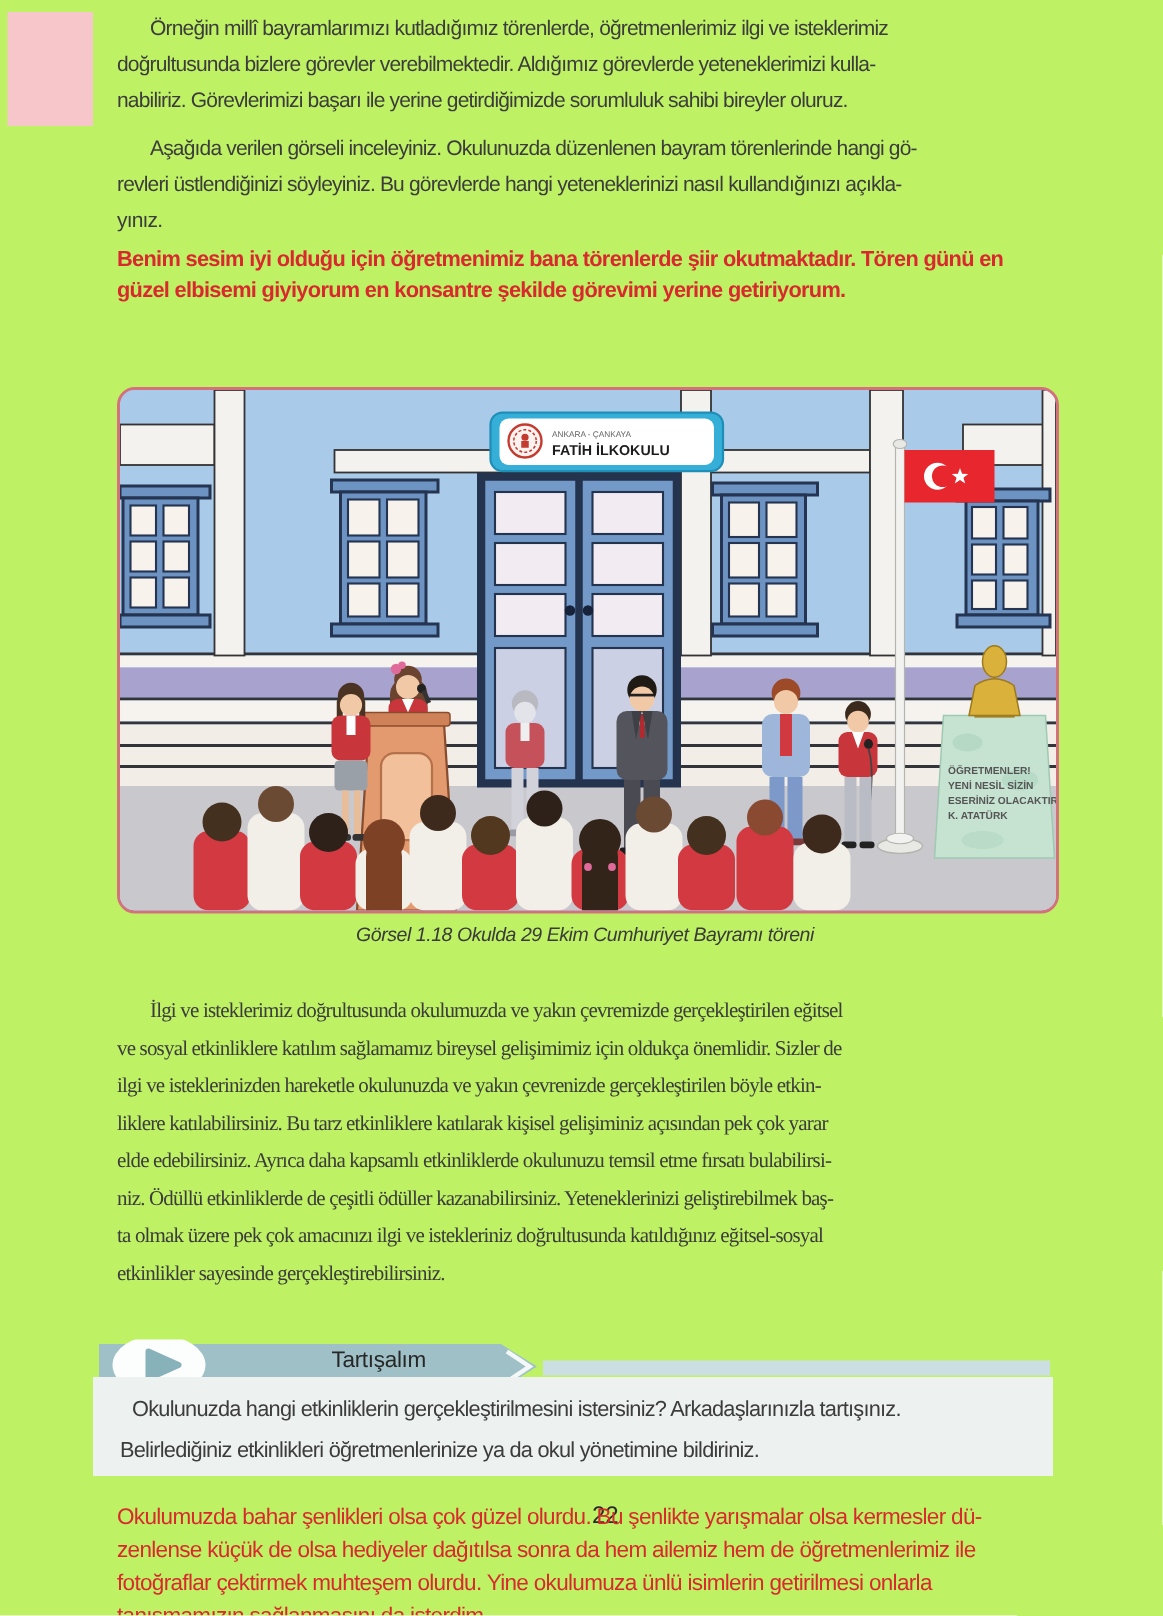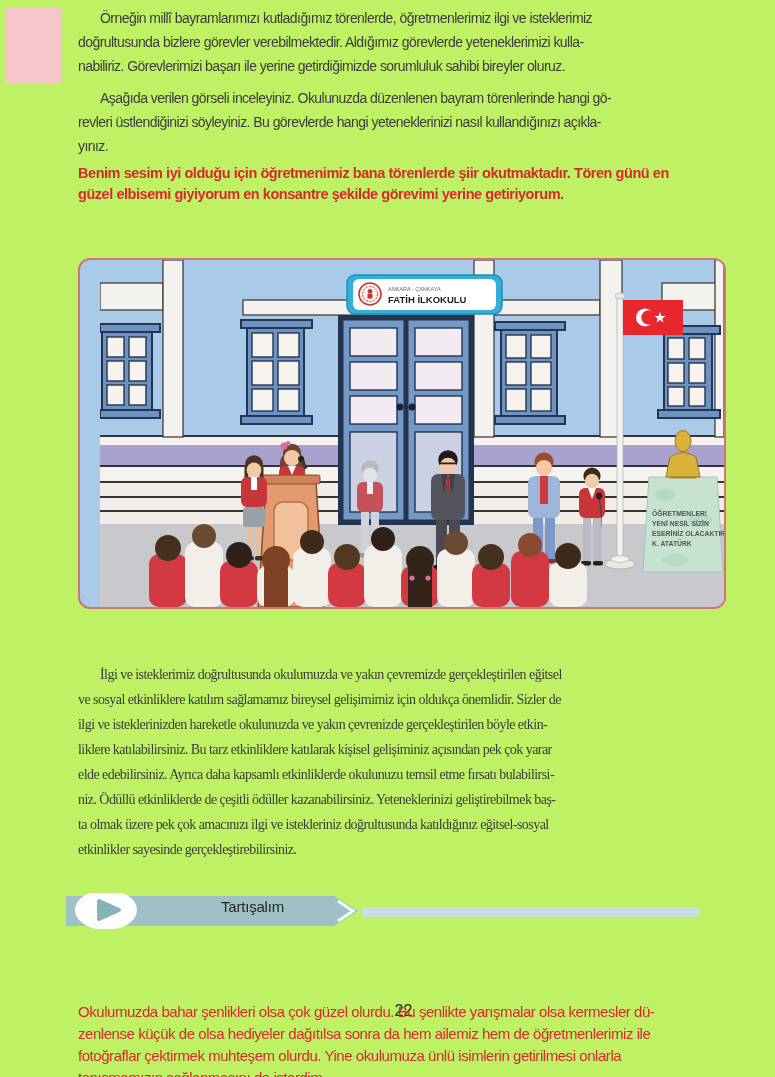--- a/index.html
+++ b/index.html
@@ -15,21 +15,21 @@
   }
   .indent{text-indent:22px;}
   .red-text{
     position:absolute;left:78px;width:640px;
     color:#d9292e;white-space:pre-line;letter-spacing:-0.45px;
   }
   #answer1{top:163px;font-size:14.5px;line-height:21px;font-weight:bold;}
   #answer2{top:1001px;font-size:15px;line-height:22px;z-index:3;}
   #figure-box{
     position:absolute;left:78px;top:258px;width:624px;height:347px;
-    border:2px solid #d4717c;border-radius:12px;overflow:hidden;background:#a9cbe9;padding-left:20px;
+    border:2px solid #d4717c;border-radius:12px;overflow:hidden;background:#a9cbe9;
   }
   #figure-caption{
     position:absolute;left:78px;top:615px;width:624px;text-align:center;
     font-style:italic;font-size:13px;letter-spacing:-0.3px;color:#3a3a3a;
   }
   #para3{top:662px;line-height:25px;font-family:Liberation Serif, serif;}
   #para1{top:6px;}
   #para2{top:86px;}
   #banner-svg{position:absolute;left:62px;top:893px;width:640px;height:36px;}
   #discussion-title{
@@ -307,39 +307,44 @@
           <rect x="372" y="303" width="38" height="44" rx="10" fill="#d23940"></rect>
           <circle cx="391" cy="297" r="13" fill="#43301f"></circle>
           <rect x="411" y="291" width="38" height="56" rx="10" fill="#d23940"></rect>
           <circle cx="430" cy="285" r="12" fill="#8a4a32"></circle>
           <rect x="449" y="302" width="38" height="45" rx="10" fill="#f2eee8"></rect>
           <circle cx="468" cy="296" r="13" fill="#3d2a1c"></circle>
         </g>
     </svg>
   </div>
 
+  <div id="figure-caption">Görsel 1.18 Okulda 29 Ekim Cumhuriyet Bayramı töreni</div>
 
   <div id="para3" class="body-text indent">İlgi ve isteklerimiz doğrultusunda okulumuzda ve yakın çevremizde gerçekleştirilen eğitsel
 ve sosyal etkinliklere katılım sağlamamız bireysel gelişimimiz için oldukça önemlidir. Sizler de
 ilgi ve isteklerinizden hareketle okulunuzda ve yakın çevrenizde gerçekleştirilen böyle etkin-
 liklere katılabilirsiniz. Bu tarz etkinliklere katılarak kişisel gelişiminiz açısından pek çok yarar
 elde edebilirsiniz. Ayrıca daha kapsamlı etkinliklerde okulunuzu temsil etme fırsatı bulabilirsi-
 niz. Ödüllü etkinliklerde de çeşitli ödüller kazanabilirsiniz. Yeteneklerinizi geliştirebilmek baş-
 ta olmak üzere pek çok amacınızı ilgi ve istekleriniz doğrultusunda katıldığınız eğitsel-sosyal
 etkinlikler sayesinde gerçekleştirebilirsiniz.</div>
 
   <svg id="banner-svg" viewBox="0 0 640 36">
     <polygon points="4,3 272,3 296,18 272,33 4,33" fill="#9fc0c6"></polygon>
     <polyline points="276,8 291,18 276,28" fill="none" stroke="#f4f8f8" stroke-width="3"></polyline>
     <rect x="300" y="14" width="338" height="10" fill="#cbdee1"></rect>
     <ellipse cx="44" cy="17" rx="31" ry="20" fill="#fcfdfd"></ellipse>
     <polygon points="37,8 57,17 37,26" fill="#88b2ba" stroke="#88b2ba" stroke-width="4" stroke-linejoin="round"></polygon>
   </svg>
   <div id="discussion-title">Tartışalım</div>
 
+  <div id="question-box">
+    <div id="question-text" class="first-indent">Okulunuzda hangi etkinliklerin gerçekleştirilmesini istersiniz? Arkadaşlarınızla tartışınız.
+Belirlediğiniz etkinlikleri öğretmenlerinize ya da okul yönetimine bildiriniz.</div>
+  </div>
 
   <div id="page-number">22</div>
 
   <div id="answer2" class="red-text">Okulumuzda bahar şenlikleri olsa çok güzel olurdu. Bu şenlikte yarışmalar olsa kermesler dü-
 zenlense küçük de olsa hediyeler dağıtılsa sonra da hem ailemiz hem de öğretmenlerimiz ile
 fotoğraflar çektirmek muhteşem olurdu. Yine okulumuza ünlü isimlerin getirilmesi onlarla
 tanışmamızın sağlanmasını da isterdim.</div>
 
 </div>
 

